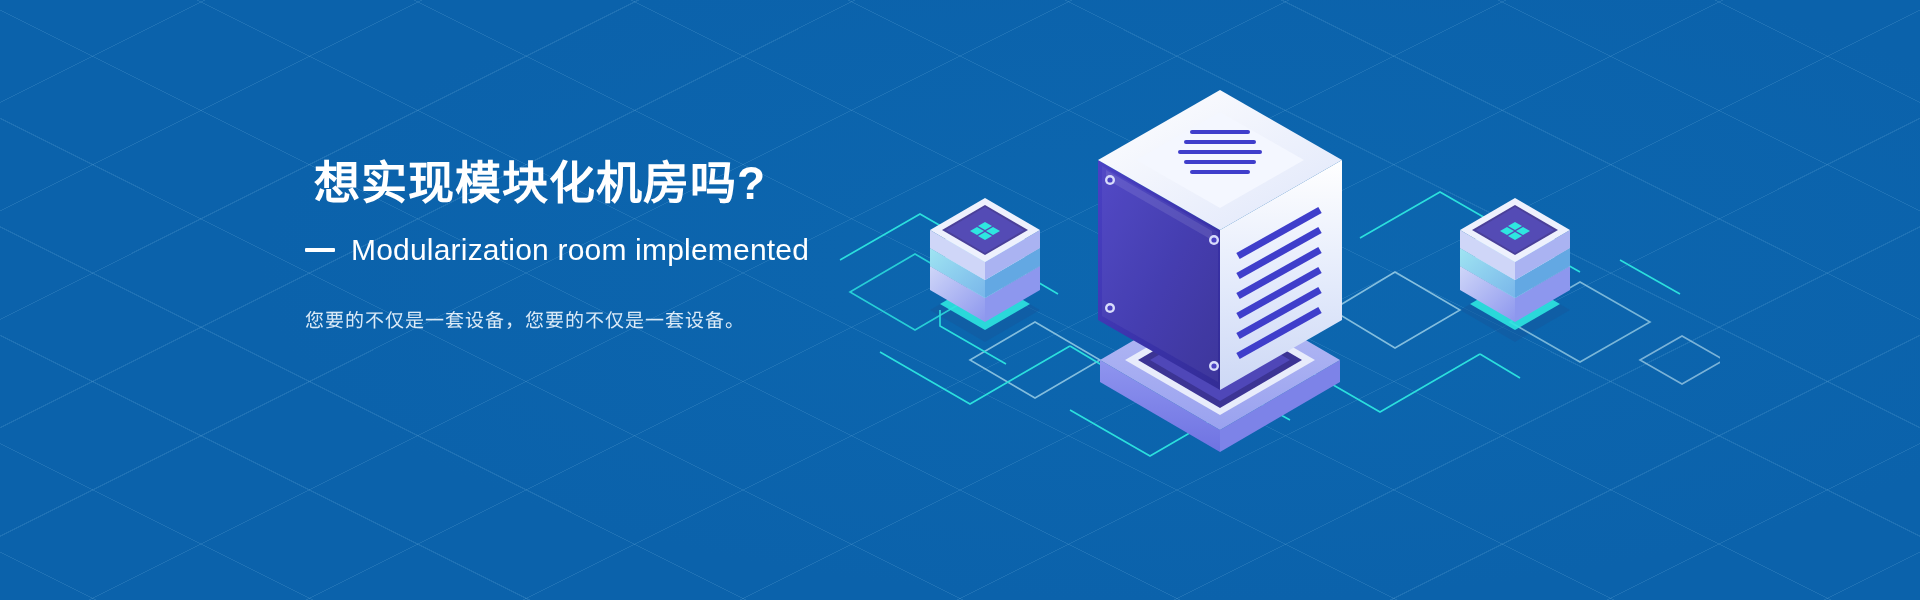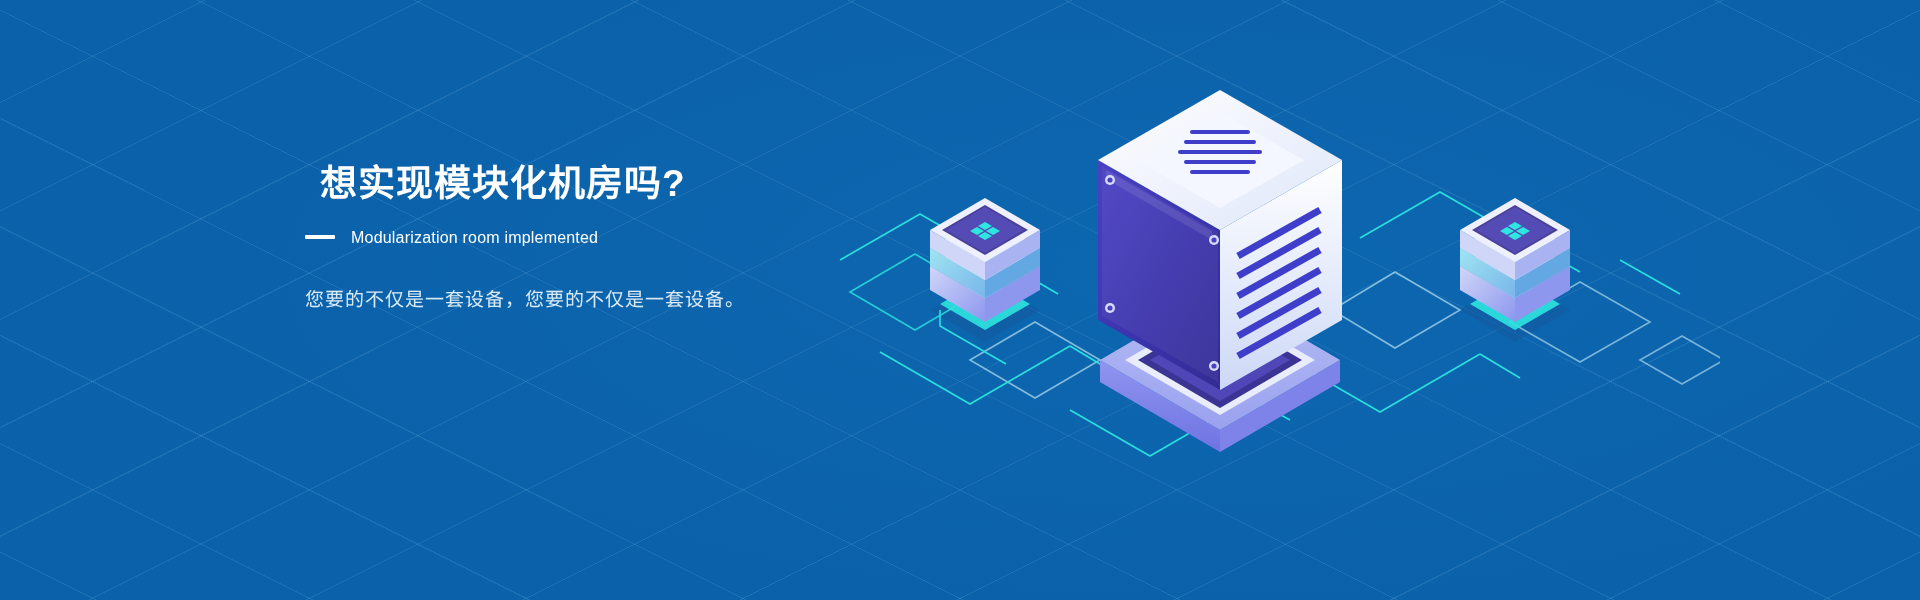--- a/index.html
+++ b/index.html
@@ -52,43 +52,43 @@
   }
 
   
   .text-block {
     position: absolute;
     left: 305px;
     top: 148px;
     width: 640px;
   }
   .headline {
-    margin: 15px;
-    font-size: 37px;
+    margin: 9px;
+    font-size: 46px;
     line-height: 1.15;
     font-weight: 700;
     color: #ffffff;
     letter-spacing: 1px;
     white-space: nowrap;
   }
   .subtitle-row {
     display: flex;
     align-items: center;
     margin-top: 22px;
   }
   .sub-dash {
     width: 30px;
     height: 4px;
     background: #ffffff;
     border-radius: 1px;
     margin-right: 16px;
     flex: 0 0 auto;
   }
   .subtitle {
-    font-size: 16px;
+    font-size: 30px;
     line-height: 1.2;
     color: #ffffff;
     font-weight: 400;
     letter-spacing: 0.2px;
     white-space: nowrap;
   }
   .body-copy {
     margin-top: 38px;
     font-size: 19px;
     line-height: 1.6;

